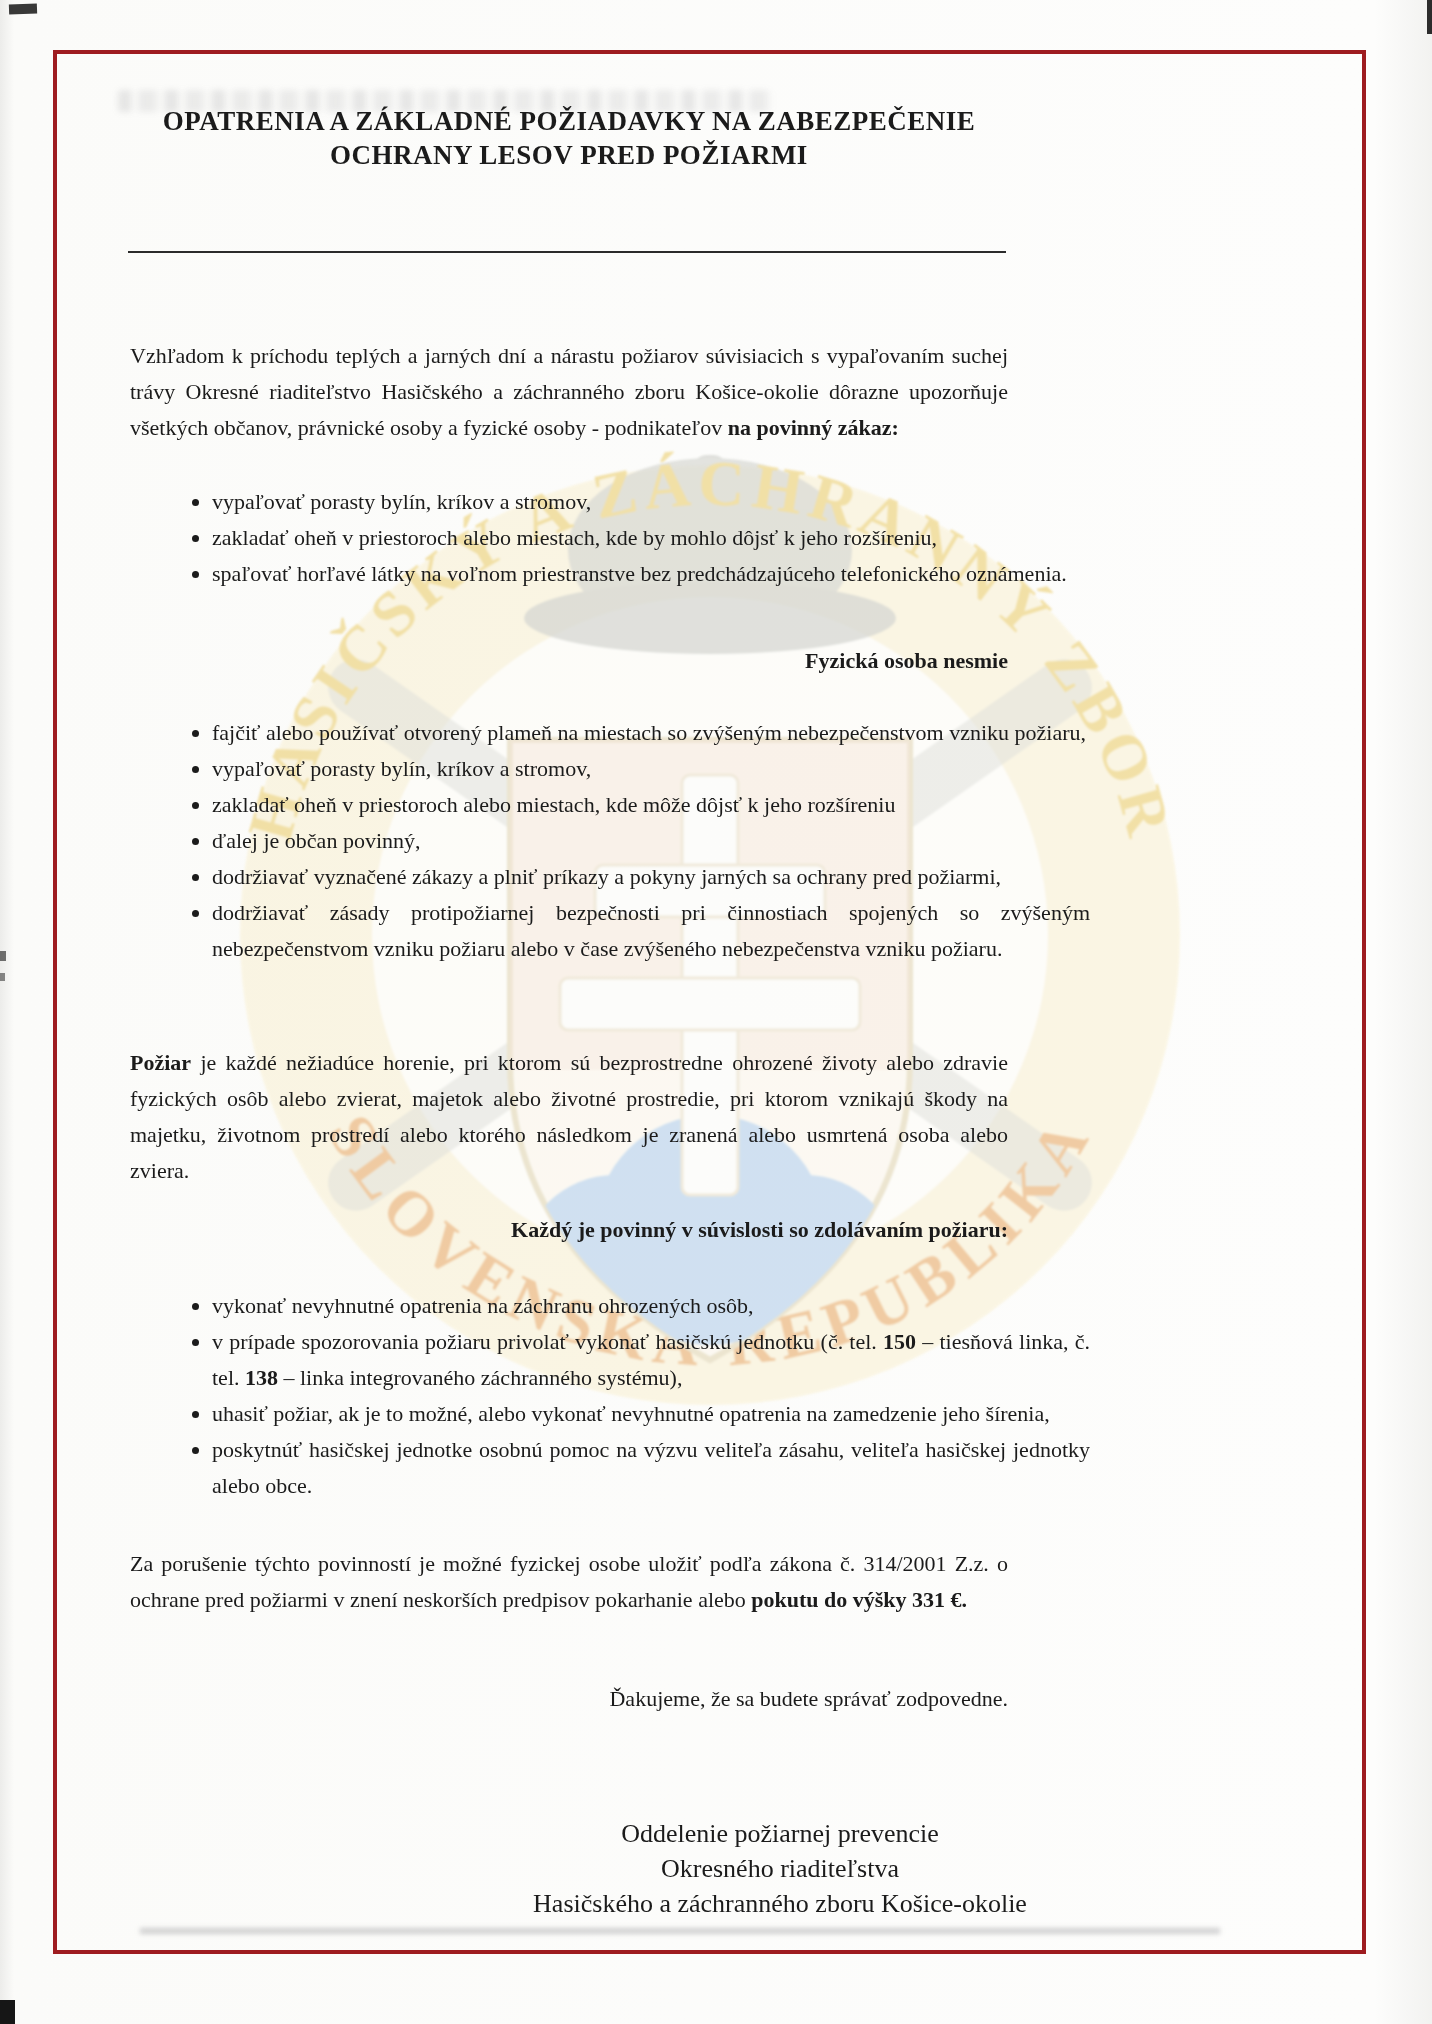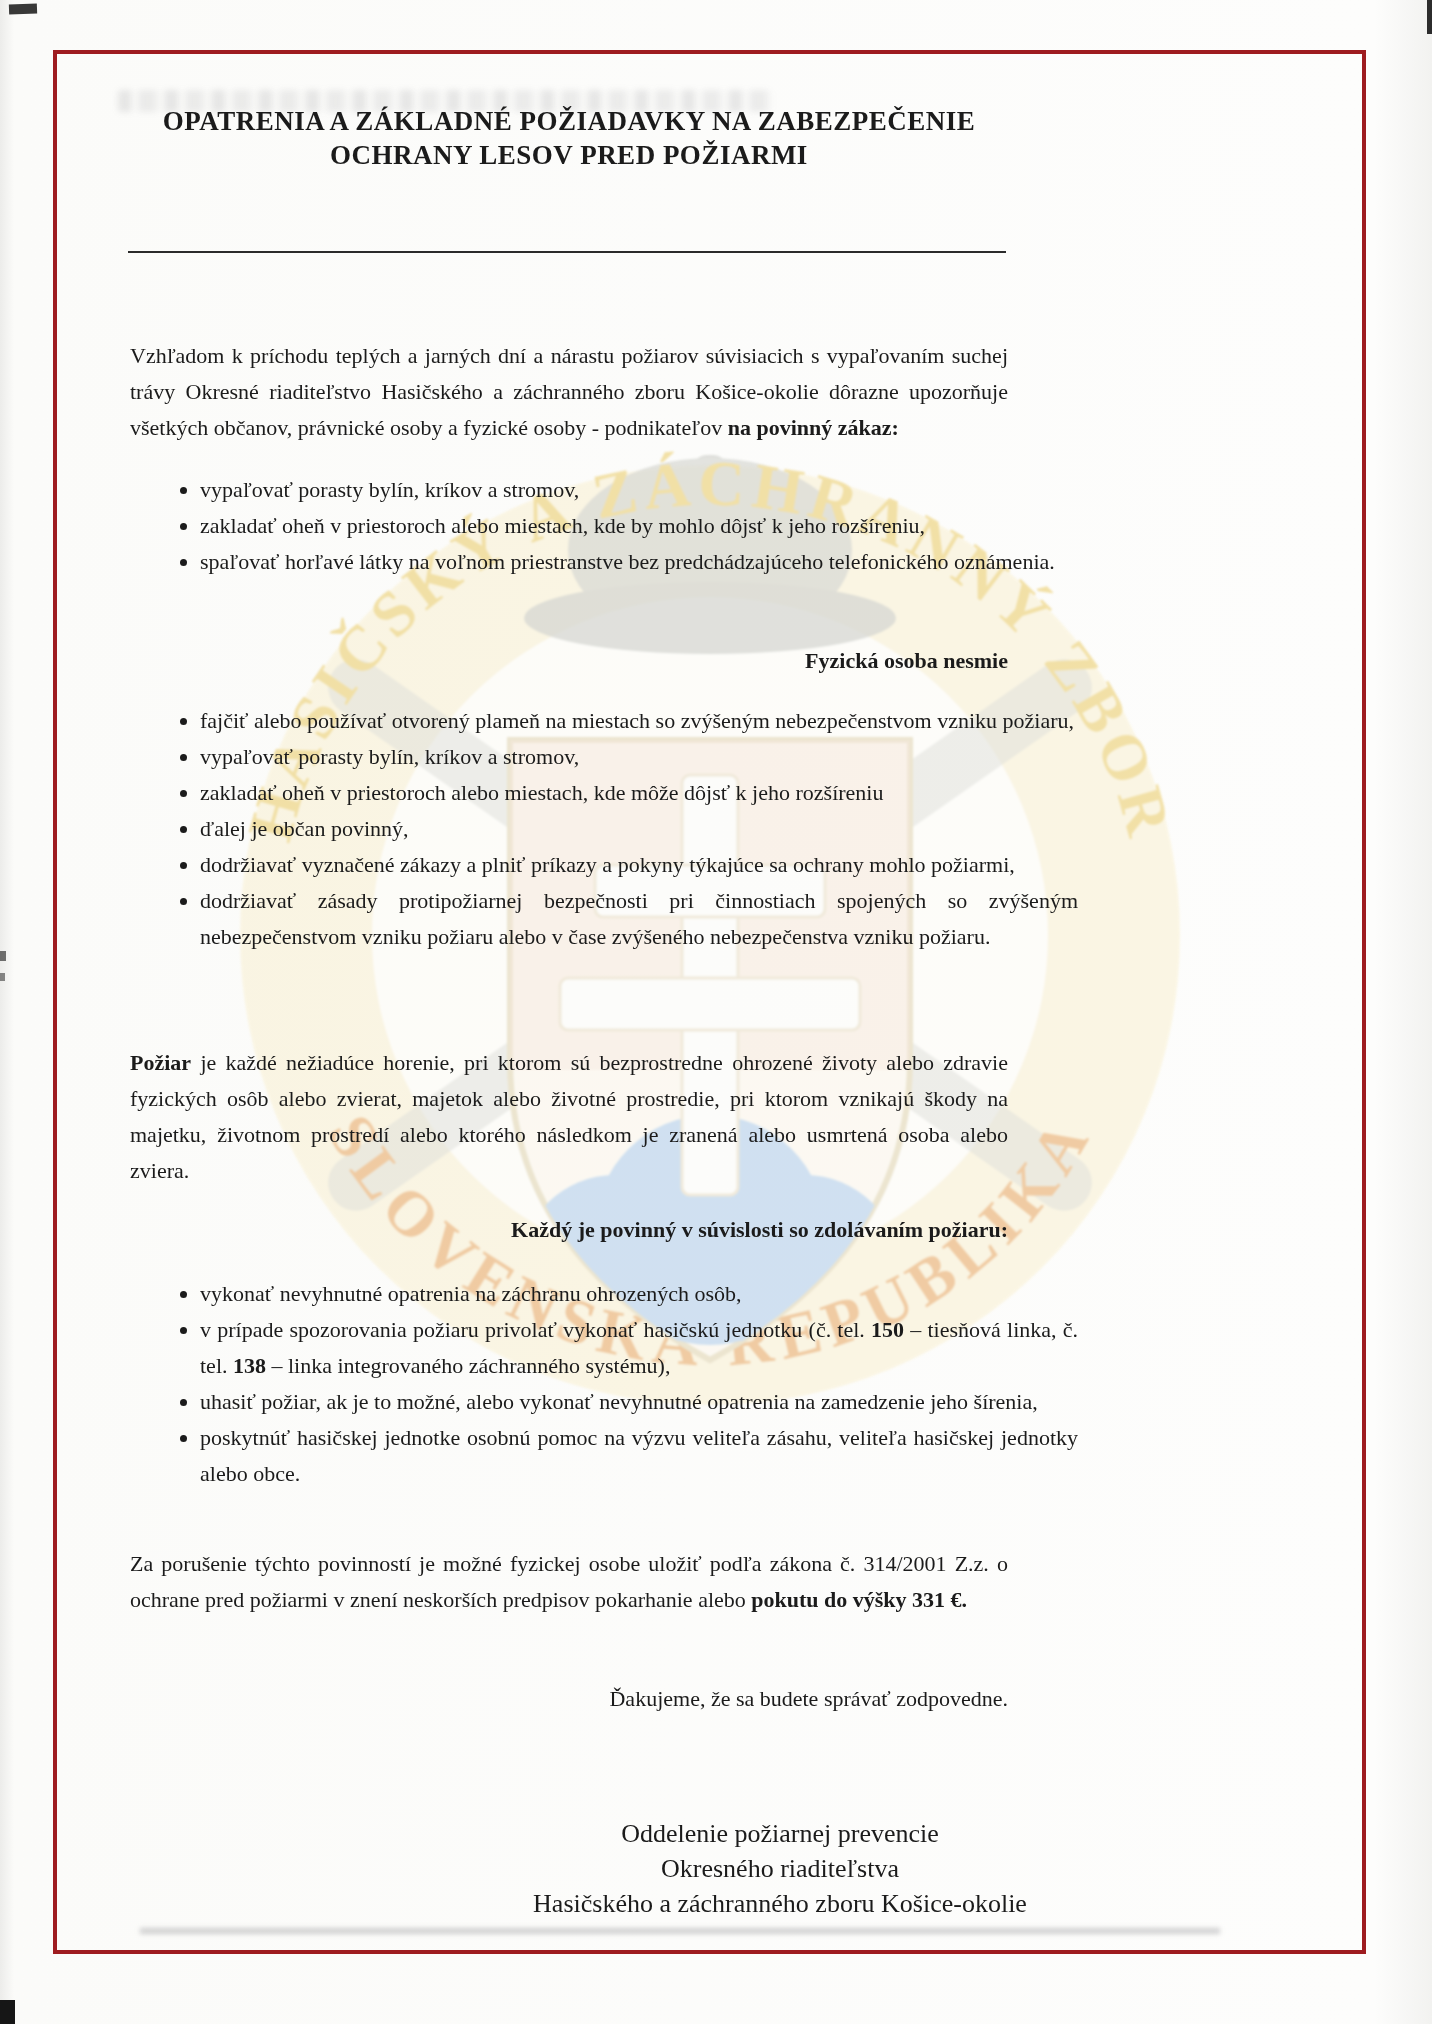--- a/index.html
+++ b/index.html
@@ -43,21 +43,21 @@
   
   .content{position:absolute;left:0;top:0;width:1432px;height:2024px;z-index:2;}
   .title{
     position:absolute;left:130px;top:104px;width:878px;text-align:center;
     font-weight:bold;font-size:27px;line-height:34px;letter-spacing:.5px;
   }
   .divider{position:absolute;left:128px;top:251px;width:878px;height:2px;background:#2b2b2b;}
   .body-text{font-size:22px;line-height:36px;}
   .para{position:absolute;left:130px;width:878px;text-align:justify;margin:0;}
   .plain{text-align:right;font-weight:bold;}
-  ul.blist{position:absolute;left:130px;width:878px;margin:0;padding:0 0 0 70px;}
+  ul.blist{position:absolute;left:130px;width:878px;margin:12px;padding:0 0 0 70px;}
   ul.blist li{text-align:justify;margin:0;padding:0;}
   ul.blist li::marker{color:#1b1b1b;}
   .italic-line{
     position:absolute;left:130px;top:1682px;width:878px;text-align:right;
     font-size:22px;line-height:34px;
   }
   .signature{
     position:absolute;left:500px;top:1816px;width:560px;text-align:center;
     font-size:26px;line-height:35px;white-space:nowrap;
   }
@@ -140,21 +140,21 @@
       <li>spaľovať horľavé látky na voľnom priestranstve bez predchádzajúceho telefonického oznámenia.</li>
     </ul>
 
     <p class="para plain body-text" style="top:643px">Fyzická osoba nesmie</p>
 
     <ul class="blist body-text" style="top:703px">
       <li>fajčiť alebo používať otvorený plameň na miestach so zvýšeným nebezpečenstvom vzniku požiaru,</li>
       <li>vypaľovať porasty bylín, kríkov a stromov,</li>
       <li>zakladať oheň v priestoroch alebo miestach, kde môže dôjsť k jeho rozšíreniu</li>
       <li>ďalej je občan povinný,</li>
-      <li>dodržiavať vyznačené zákazy a plniť príkazy a pokyny týkajúce sa ochrany mohlo požiarmi,</li>
+      <li>dodržiavať vyznačené zákazy a plniť príkazy a pokyny jarných sa ochrany pred požiarmi,</li>
       <li>dodržiavať zásady protipožiarnej bezpečnosti pri činnostiach spojených so zvýšeným nebezpečenstvom vzniku požiaru alebo v čase zvýšeného nebezpečenstva vzniku požiaru.</li>
     </ul>
 
     <p class="para body-text" style="top:1045px"><b>Požiar</b><span> je každé nežiadúce horenie, pri ktorom sú bezprostredne ohrozené životy alebo zdravie fyzických osôb alebo zvierat, majetok alebo životné prostredie, pri ktorom vznikajú škody na majetku, životnom prostredí alebo ktorého následkom je zranená alebo usmrtená osoba alebo zviera.</span></p>
 
     <p class="para plain body-text" style="top:1212px">Každý je povinný v súvislosti so zdolávaním požiaru:</p>
 
     <ul class="blist body-text" style="top:1276px">
       <li>vykonať nevyhnutné opatrenia na záchranu ohrozených osôb,</li>
       <li><span>v prípade spozorovania požiaru privolať vykonať hasičskú jednotku (č. tel. </span><b>150</b><span> – tiesňová linka, č. tel. </span><b>138</b><span> – linka integrovaného záchranného systému),</span></li>

